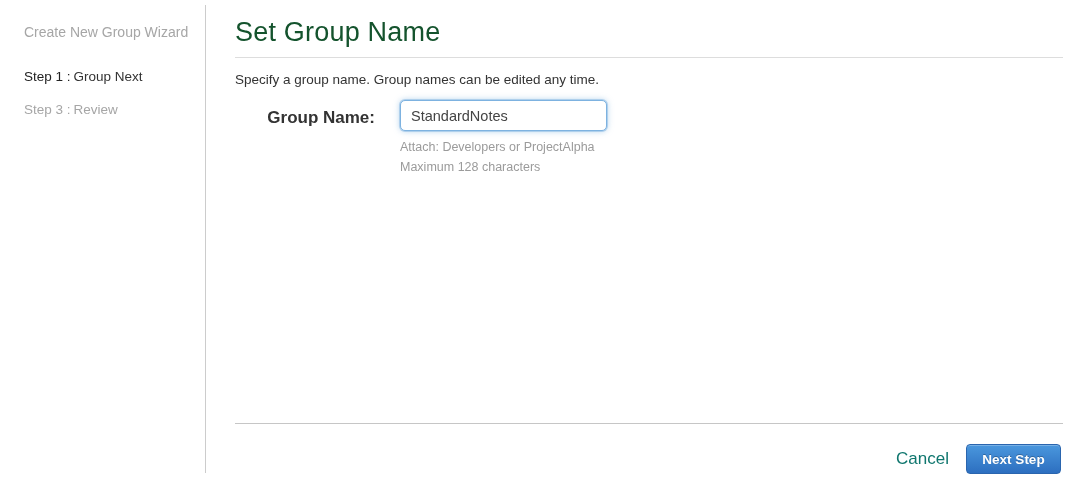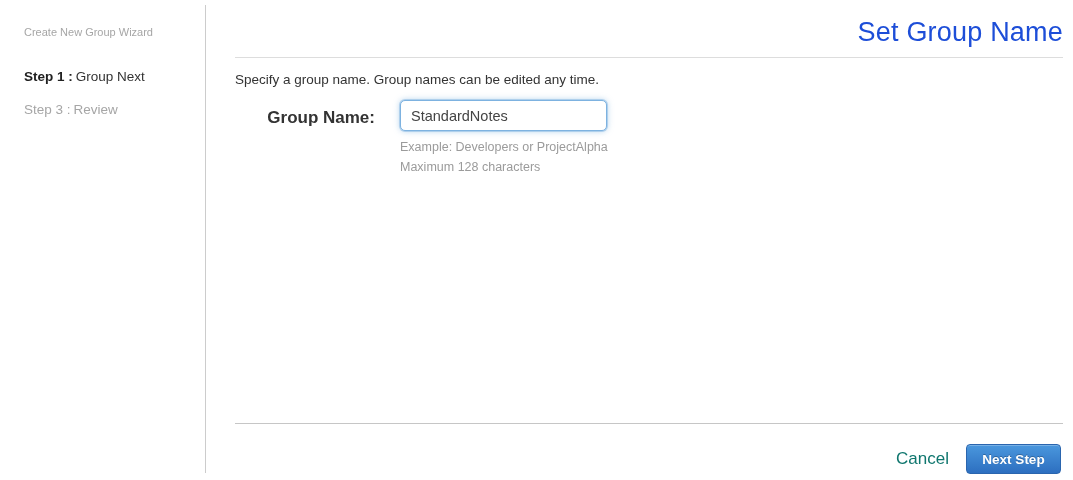--- a/index.html
+++ b/index.html
@@ -12,57 +12,56 @@
   }
 
   
   .sidebar {
     position: absolute;
     left: 0; top: 0;
     width: 205px; height: 480px;
     padding: 20px 16px 0 24px;
   }
   .wizard-title {
-    font-size: 11px;
+    font-size: 14px;
     line-height: 25px;
     color: #a6a6a6;
     margin-bottom: 24px;
     font-weight: 400;
   }
   .step {
     font-size: 13.5px;
     line-height: 16px;
     margin-bottom: 17px;
     color: #a6a6a6;
     white-space: nowrap;
   }
   .step .step-prefix { margin-right: 3px; }
   .step.active { color: #333333; }
-  .step.active .step-prefix { font-weight: bold; color: #222222; }
+  .step.active .step-prefix { font-weight: normal; color: #222222; }
 
   .v-divider {
     position: absolute;
     left: 205px; top: 5px;
     width: 1px; height: 468px;
     background: #cccccc;
   }
 
   
   .main {
     position: absolute;
     left: 235px; top: 0;
     width: 828px; height: 480px;
   }
   .page-title {
     margin-top: 17px;
     font-size: 27px;
     font-weight: 400;
-    color: #1d4ed8;
+    color: #14532d;
     letter-spacing: 0.2px;
-    text-align: right;
   }
   .title-divider {
     margin-top: 9px;
     border: none;
     border-top: 1px solid #dddddd;
     width: 100%;
   }
   .page-desc {
     margin-top: 14px;
     font-size: 13.5px;
@@ -165,21 +164,21 @@
   <h1 class="page-title">Set Group Name</h1>
   <hr class="title-divider">
 
   <p class="page-desc">Specify a group name. Group names can be edited any time.</p>
 
   <div class="form-row">
     <label class="form-label">Group Name:</label>
     <div class="field-col">
       <input type="text" class="group-name-input" value="StandardNotes" style="">
       <div class="field-hint">
-        <div>Example: Developers or ProjectAlpha</div>
+        <div>Attach: Developers or ProjectAlpha</div>
         <div>Maximum 128 characters</div>
       </div>
     </div>
   </div>
 
   <hr class="footer-divider">
 
   <div class="footer">
     <a class="cancel-link">Cancel</a>
     <button class="next-step-button">Next Step</button>

